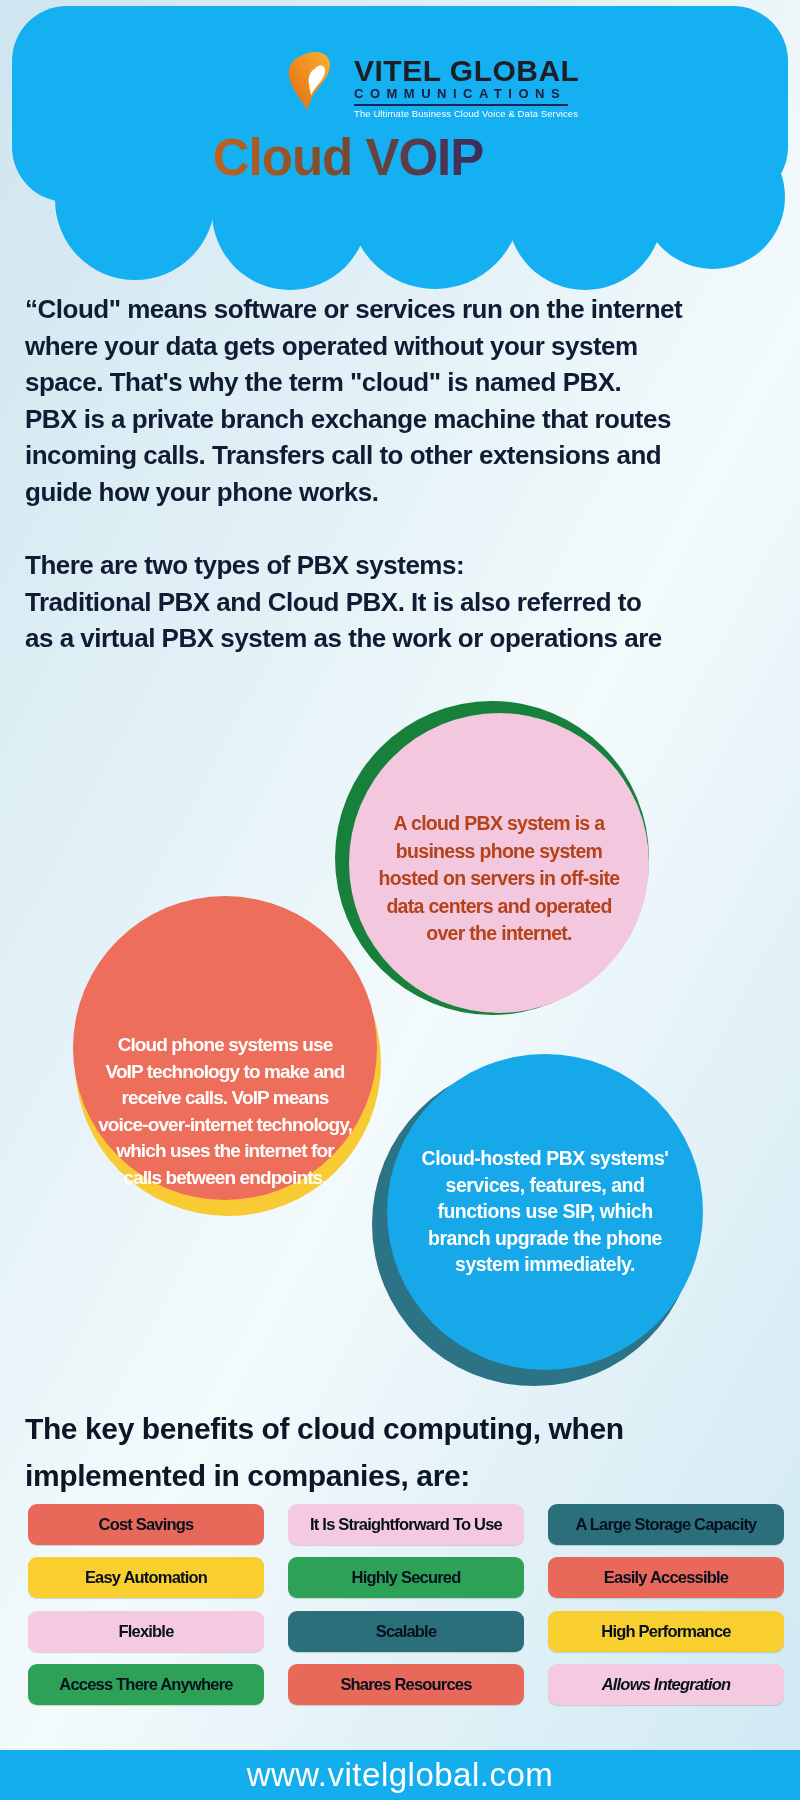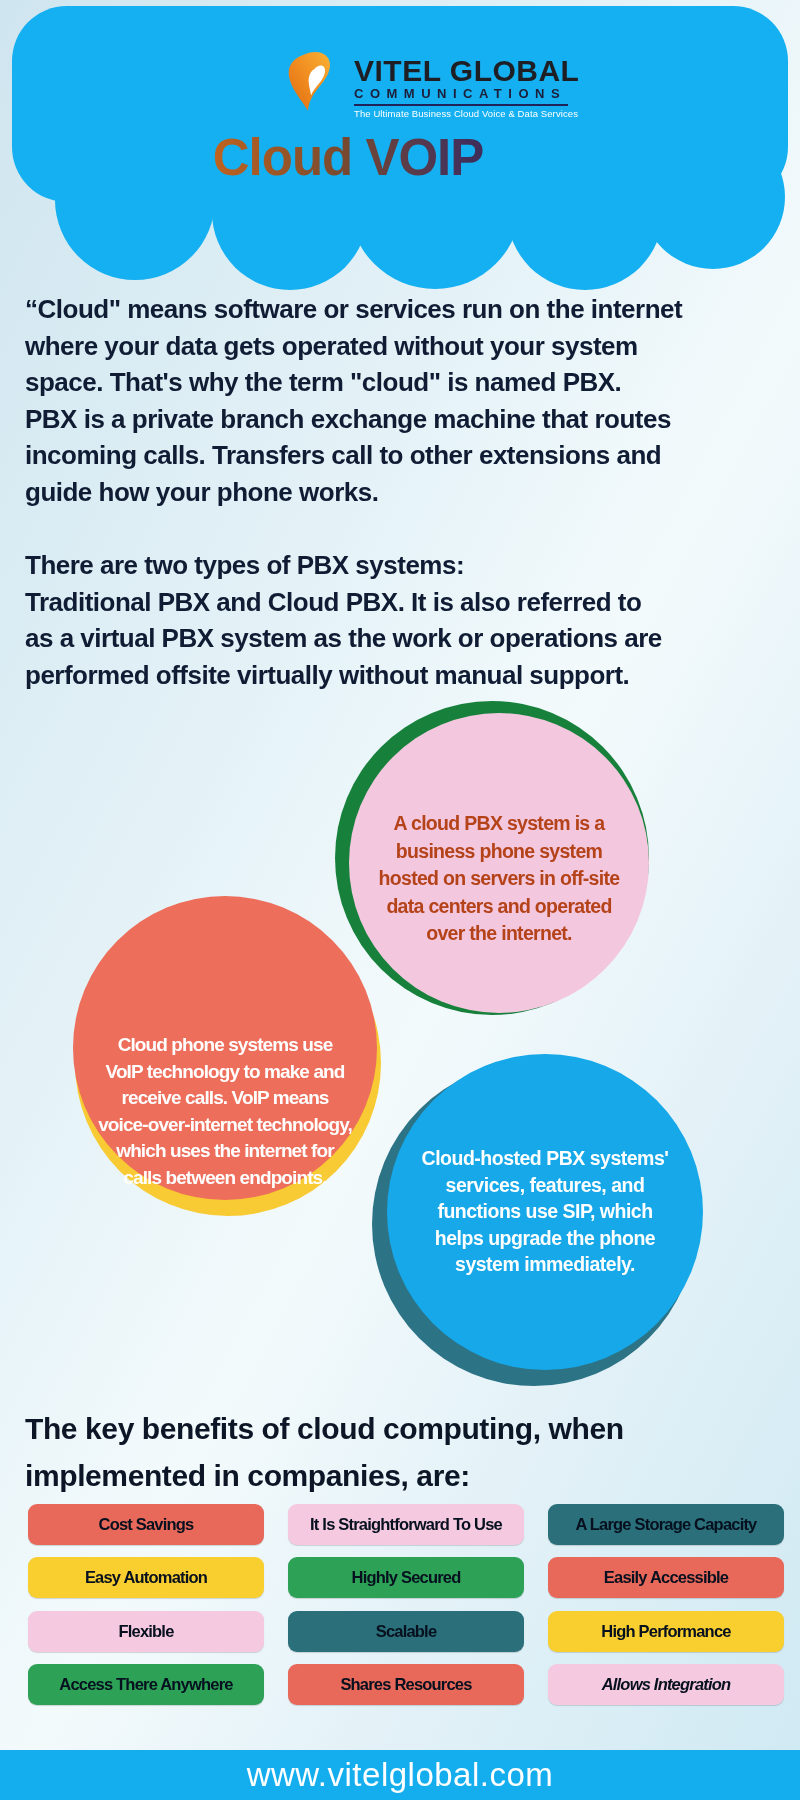--- a/index.html
+++ b/index.html
@@ -88,33 +88,33 @@
       <div class="brand-name">VITEL GLOBAL</div>
       <div class="brand-sub">COMMUNICATIONS</div>
       <div class="brand-rule"></div>
       <div class="brand-tagline">The Ultimate Business Cloud Voice &amp; Data Services</div>
     </div>
   </div>
 
   <div class="hdr-sub">Cloud VOIP</div>
 
   <div id="para1" class="para"><div style="display: inline;">“Cloud" means software or services run on the internet</div><br><div style="display: inline;">where your data gets operated without your system</div><br><div style="display: inline;">space. That's why the term "cloud" is named PBX.</div><br><div style="display: inline;">PBX is a private branch exchange machine that routes</div><br><div style="display: inline;">incoming calls. Transfers call to other extensions and</div><br><div style="display: inline;">guide how your phone works.</div></div>
-  <div id="para2" class="para"><div style="display: inline;">There are two types of PBX systems:</div><br><div style="display: inline;">Traditional PBX and Cloud PBX. It is also referred to</div><br><div style="display: inline;">as a virtual PBX system as the work or operations are</div><br><div style="display: inline;">performed offsite virtually without manual support.</div></div>
+  <div id="para2" class="para"><div style="display: inline;">There are two types of PBX systems:</div><br><div style="display: inline;">Traditional PBX and Cloud PBX. It is also referred to</div><br><div style="display: inline;">as a virtual PBX system as the work or operations are</div><br></div>
 
   <div id="pink-ring" class="ring"></div>
   <div id="pink-bubble" class="bubble"></div>
   <div id="pink-text"><div style="display: inline;">A cloud PBX system is a</div><br><div style="display: inline;">business phone system</div><br><div style="display: inline;">hosted on servers in off-site</div><br><div style="display: inline;">data centers and operated</div><br><div style="display: inline;">over the internet.</div></div>
 
   <div id="salmon-ring" class="ring"></div>
   <div id="salmon-bubble" class="bubble"></div>
   <div id="salmon-text"><div style="display: inline;">Cloud phone systems use</div><br><div style="display: inline;">VoIP technology to make and</div><br><div style="display: inline;">receive calls. VoIP means</div><br><div style="display: inline;">voice-over-internet technology,</div><br><div style="display: inline;">which uses the internet for</div><br><div style="display: inline;">calls between endpoints.</div></div>
 
   <div id="blue-ring" class="ring"></div>
   <div id="blue-bubble" class="bubble"></div>
-  <div id="blue-text"><div style="display: inline;">Cloud-hosted PBX systems'</div><br><div style="display: inline;">services, features, and</div><br><div style="display: inline;">functions use SIP, which</div><br><div style="display: inline;">helps upgrade the phone</div><br><div style="display: inline;">system immediately.</div></div>
+  <div id="blue-text"><div style="display: inline;">Cloud-hosted PBX systems'</div><br><div style="display: inline;">services, features, and</div><br><div style="display: inline;">functions use SIP, which</div><br><div style="display: inline;">branch upgrade the phone</div><br><div style="display: inline;">system immediately.</div></div>
 
   <div id="benefits-heading"><div style="display: inline;">The key benefits of cloud computing, when</div><br><div style="display: inline;">implemented in companies, are:</div></div>
   <div id="benefits-grid">
       <div class="pill" style="left: 28px; top: 1504px; background: rgb(232, 104, 90);">Cost Savings</div>
       <div class="pill" style="left: 288px; top: 1504px; background: rgb(245, 201, 224);">It Is Straightforward To Use</div>
       <div class="pill" style="left: 548px; top: 1504px; background: rgb(42, 111, 121);">A Large Storage Capacity</div>
       <div class="pill" style="left: 28px; top: 1557px; background: rgb(248, 207, 46);">Easy Automation</div>
       <div class="pill" style="left: 288px; top: 1557px; background: rgb(45, 162, 87);">Highly Secured</div>
       <div class="pill" style="left: 548px; top: 1557px; background: rgb(232, 104, 90);">Easily Accessible</div>
       <div class="pill" style="left: 28px; top: 1611px; background: rgb(245, 201, 224);">Flexible</div>

